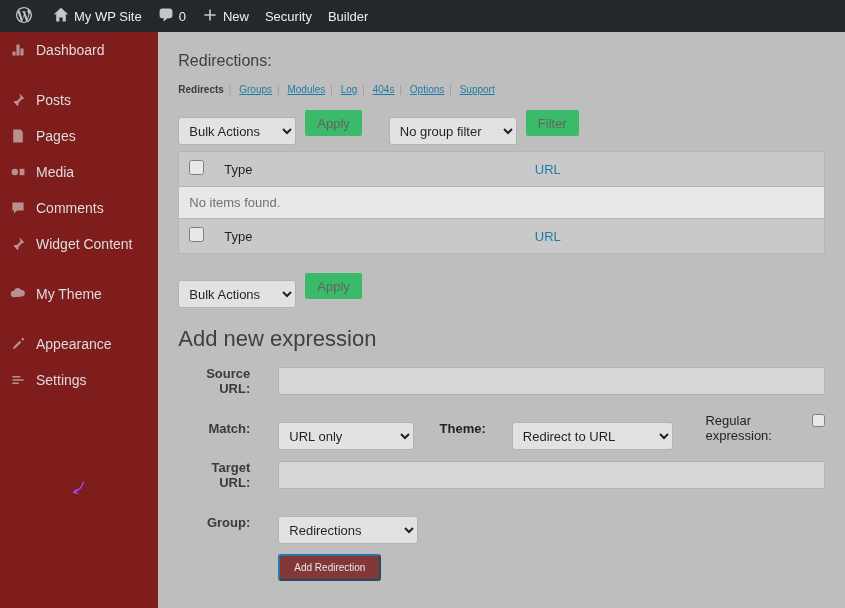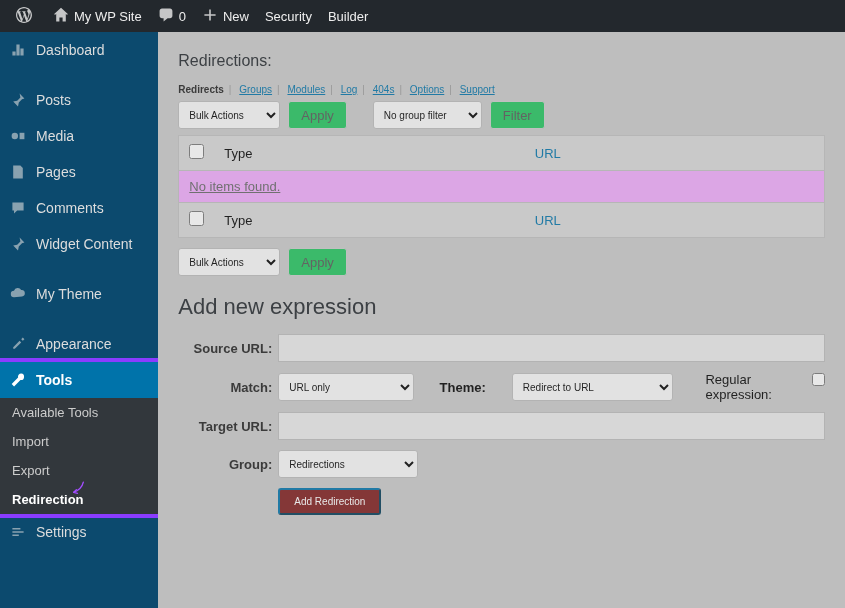--- a/index.html
+++ b/index.html
@@ -4,54 +4,54 @@
 <style>
 * { box-sizing: border-box; margin: 0; padding: 0; }
 body { font-family: -apple-system, "Helvetica Neue", Arial, sans-serif; font-size: 13px; background: #f1f1f1; width: 845px; height: 608px; overflow: hidden; }
 
 .adminbar { background: #23282d; color: #eee; height: 32px; display: flex; align-items: center; padding: 0 8px; font-size: 13px; }
 .adminbar a { color: #eee; text-decoration: none; display: flex; align-items: center; padding: 0 8px; height: 32px; }
 .adminbar .ab-icon { margin-right: 5px; opacity: .8; }
 
 .wrap { display: flex; height: 576px; }
 
-.sidebar { width: 159px; background: #0c4a6e; color: #eee; }
+.sidebar { width: 159px; background: #7f1d1d; color: #eee; }
 .menu-item { display: flex; align-items: center; padding: 8px 8px; color: #ddd; font-size: 14px; cursor: pointer; }
 .menu-item .mi-icon { width: 20px; height: 20px; margin-right: 8px; opacity: .6; display:flex; align-items:center; justify-content:center; }
 .menu-item.current { background: #0073aa; color: #fff; }
 .menu-item.current .mi-icon { opacity: 1; }
 .submenu { background: #32373c; }
 .submenu .sub-item { padding: 7px 12px; color: #ccc; font-size: 13px; cursor: pointer; }
 .submenu .sub-item.current { color: #fff; font-weight: 600; }
 .highlight { outline: 4px solid #8a3cff; }
 
 .content { flex: 1; padding: 10px 20px 20px 20px; background: #c9c9c9; position: relative; }
 .overlay-mask { position:absolute; inset:0; background: rgba(150,150,150,.22); pointer-events:none; }
 h1.page-title { font-size: 16px; font-weight: 400; color: #23282d; margin: 10px 0 14px; }
 h2.section-title { font-size: 22px; font-weight: 400; color: #23282d; margin: 18px 0 14px; }
 
 .subsubsub { font-size: 10px; margin-bottom: 2px; }
 .subsubsub span, .subsubsub a { color: #0073aa; }
 .subsubsub .current { color: #222; font-weight: 600; }
 .subsubsub .pipe { color: #999; padding: 0 5px; }
 
 .tablenav { display: flex; gap: 8px; margin: 6px 0; align-items:center; }
-select { height: 28px; border: 1px solid #bbb; background: #f8f8f8; padding: 0 18px 0 6px; font-size: 10px; border-radius: 3px; }
+select { height: 28px; border: 1px solid #bbb; background: #f8f8f8; padding: 0 18px 0 6px; font-size: 13px; border-radius: 3px; margin-top: 16px; }
 .button { height: 28px; border: 1px solid #ccc; background: #22c55e; padding: 0 12px; font-size: 13px; border-radius: 3px; cursor: pointer; color: #555; }
 .button-primary { background: #7f1d1d; border-color: #0073aa; color: #fff; padding: 6px 14px; border-radius: 3px; cursor: pointer; font-size: 10px; }
 
 table.wp-list { width: 100%; border-collapse: collapse; border: 1px solid #bfbfbf; background: #d8d8d8; margin-top: 2px; }
 table.wp-list th, table.wp-list td { text-align: left; padding: 8px 10px; border-bottom: 1px solid #bfbfbf; font-weight: 400; }
 table.wp-list th.url, table.wp-list td.url { color: #0073aa; }
 table.wp-list .check-col { width: 32px; }
-table.wp-list .empty td { color: #666; background: #f0abfc; text-decoration: underline; }
+table.wp-list .empty td { color: #666; background: #ffffff; }
 
 .form-table { margin-top: 4px; }
 .form-table .row { display: flex; align-items: center; margin-bottom: 10px; }
-.form-table .label { width: 100px; text-align: right; padding-right: 6px; font-size: 13px; color: #222; font-weight: 600; }
+.form-table .label { width: 100px; text-align: right; padding-right: 28px; font-size: 13px; color: #222; font-weight: 600; }
 .form-table input[type=text] { flex: 1; height: 28px; border: 1px solid #bbb; padding: 0 6px; background: #e9e9e9; }
 .inline-group { display: flex; align-items: center; gap: 26px; flex: 1; }
 .inline-group label { font-size: 13px; font-weight: 600; }
 .regex { display:flex; align-items:flex-start; gap:5px; font-size:13px; margin-left:6px;}
 input[type=checkbox]{ width:15px; height:15px; border:1px solid #999;}
 
 svg { width: 16px; height: 16px; fill: currentColor; }
 
 .arrow-annot { position: absolute; left: 70px; top: 480px; pointer-events:none; z-index: 20;}
 </style>
@@ -105,37 +105,37 @@
         <span class="mi-icon">
           <svg viewBox="0 0 20 20">
             <path d="M12 2l6 6-3 1-4 4-1 5-3-3-5 5 5-5-3-3 5-1 4-4z"></path>
           </svg>
         </span>
         <span>Posts</span>
       </div>
     <div class="menu-item">
         <span class="mi-icon">
           <svg viewBox="0 0 20 20">
+            <path d="M4 2h9l3 3v13H4z"></path>
+          </svg>
+        </span>
+        <span>Pages</span>
+      </div>
+    <div class="menu-item">
+        <span class="mi-icon">
+          <svg viewBox="0 0 20 20">
             <circle cx="6" cy="10" r="4"></circle>
             <path d="M12 6h6v8h-6z"></path>
           </svg>
         </span>
         <span>Media</span>
       </div>
     <div class="menu-item">
         <span class="mi-icon">
           <svg viewBox="0 0 20 20">
-            <path d="M4 2h9l3 3v13H4z"></path>
-          </svg>
-        </span>
-        <span>Pages</span>
-      </div>
-    <div class="menu-item">
-        <span class="mi-icon">
-          <svg viewBox="0 0 20 20">
             <path d="M3 3h14v10H9l-4 4v-4H3z"></path>
           </svg>
         </span>
         <span>Comments</span>
       </div>
     <div class="menu-item">
         <span class="mi-icon">
           <svg viewBox="0 0 20 20">
             <path d="M12 2l6 6-3 1-4 4-1 5-3-3-5 5 5-5-3-3 5-1 4-4z"></path>
           </svg>
@@ -154,36 +154,20 @@
     <div style="height:14px"></div>
     <div class="menu-item">
         <span class="mi-icon">
           <svg viewBox="0 0 20 20">
             <path d="M4 14l8-8 2 2-8 8H4zM14 4l2 2 2-2-2-2z"></path>
           </svg>
         </span>
         <span>Appearance</span>
       </div>
 
-    <div class="highlight">
-      <div class="menu-item current">
-          <span class="mi-icon">
-            <svg viewBox="0 0 20 20">
-              <path d="M14 2a4 4 0 00-3.9 5l-8 8 3 3 8-8A4 4 0 1014 2z"></path>
-            </svg>
-          </span>
-          <span style="font-weight:600">Tools</span>
-        </div>
-      <div class="submenu">
-        <div class="sub-item">Available Tools</div>
-        <div class="sub-item">Import</div>
-        <div class="sub-item">Export</div>
-        <div class="sub-item current">Redirection</div>
-      </div>
-    </div>
 
     <div class="menu-item">
         <span class="mi-icon">
           <svg viewBox="0 0 20 20">
             <path d="M3 5h10v2H3zm0 4h14v2H3zm0 4h8v2H3z"></path>
           </svg>
         </span>
         <span>Settings</span>
       </div>
   </div>

